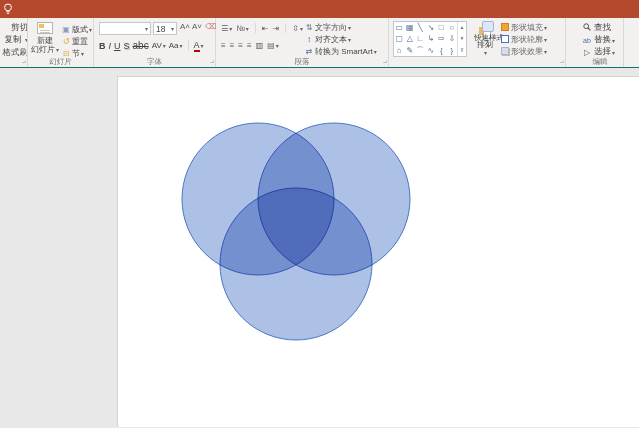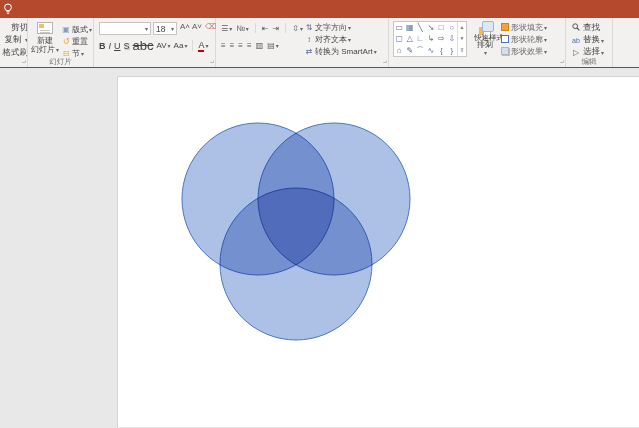--- a/index.html
+++ b/index.html
@@ -39,21 +39,21 @@
   .ic-layout { color:#8D9BB8; } .ic-reset { color:#E8A33D; } .ic-section { color:#E8A33D; }
 
   
   .g-font { width:122px; }
   .font-r1 { position:absolute; left:5px; top:4px; display:flex; align-items:flex-start; }
   .combo { background:#fff; border:1px solid #C8C6C4; height:13px; display:flex; align-items:center; justify-content:space-between; padding:0 2px; font-size:8.5px; }
   .combo.name { width:52px; } .combo.size { width:24px; margin-left:2px; }
   .font-r2 { position:absolute; left:5px; top:21px; display:flex; align-items:center; gap:3px; }
   .fb { font-size:9px; line-height:12px; cursor:default; }
   .fb.b { font-weight:bold; } .fb.i { font-style:italic; } .fb.u { text-decoration:underline; }
-  .fb.s { text-shadow:1px 1px 1px #aaa; } .fb.st { text-decoration:line-through; font-size:13px; }
+  .fb.s { text-shadow:1px 1px 1px #aaa; } .fb.st { text-decoration:line-through; font-size:10px; }
   .fontcolor { border-bottom:2px solid #C00000; line-height:10px; font-size:9px; }
   .small-ic { font-size:8px; color:#5a5a5a; }
 
   
   .g-para { width:173px; }
   .para-r1 { position:absolute; left:5px; top:4px; display:flex; align-items:center; gap:4px; height:12px; }
   .para-r2 { position:absolute; left:5px; top:21px; display:flex; align-items:center; gap:4px; height:12px; }
   .para-col { position:absolute; left:88px; top:3px; }
   .para-col .row { display:flex; align-items:center; height:12px; font-size:8px; white-space:nowrap; }
   .pic { font-size:8px; width:10px; text-align:center; margin-right:1px; color:#5a6e96; }
@@ -73,21 +73,21 @@
   .arr-ic i:last-child { left:4px; top:4px; background:#fff; border:1px solid #B5B2AF; }
   .qs-ic { width:12px; height:11px; margin:0 auto 1px; border-radius:2px; background:#DEE7F5; border:1px solid #9FB4D8; }
   .draw-col { position:absolute; left:112px; top:3px; }
   .draw-col .row { display:flex; align-items:center; height:12px; font-size:8px; white-space:nowrap; color:#6a6a6a; }
   .sw { width:8px; height:8px; margin-right:2px; flex:none; }
   .sw.fill { background:#F2A43A; border:1px solid #C9851F; }
   .sw.outline { background:#fff; border:1px solid #4472C4; }
   .sw.effect { background:#D8DEE9; border:1px solid #AEB6C4; box-shadow:1px 1px 0 #bbb; }
 
   
-  .g-edit { width:47px; border-right:1px solid #DBD8D6; }
+  .g-edit { width:47px; border-right:1px solid #DBD8D6;margin-left:11px; }
   .edit-col { position:absolute; left:5px; top:4px; }
   .edit-col .row { display:flex; align-items:center; height:12px; font-size:8.5px; white-space:nowrap; }
   .eic { width:10px; margin-right:2px; text-align:center; font-size:8px; color:#4a6ea9; }
   .g-rest { flex:1; border-right:none; }
 
   
   .workspace { position:relative; height:359px; background:#E9E8E8; }
   .slide { position:absolute; left:117px; top:8px; right:0; bottom:0; background:#fff; border-left:1px solid #D6D4D2; border-top:1px solid #D6D4D2; }
   .slide svg { position:absolute; left:0; top:0; }
 </style>
@@ -158,20 +158,21 @@
       <span class="fb b">B</span>
       <span class="fb i">I</span>
       <span class="fb u">U</span>
       <span class="fb s">S</span>
       <span class="fb st">abc</span>
       <span class="fb" style="font-size:8px"><span>AV</span><span class="dd">▾</span></span>
       <span class="fb" style="font-size:8px"><span>Aa</span><span class="dd">▾</span></span>
       <span class="vr"></span>
       <span class="fb"><span class="fontcolor">A</span><span class="dd">▾</span></span>
     </div>
+    <div class="group-label">字体</div>
     <span class="launcher">⌐</span>
   </div>
 
   <div class="group g-para">
     <div class="para-r1">
       <span class="small-ic"><span>☰</span><span class="dd">▾</span></span>
       <span class="small-ic"><span>№</span><span class="dd">▾</span></span>
       <span class="vr"></span>
       <span class="small-ic">⇤</span>
       <span class="small-ic">⇥</span>
@@ -196,20 +197,21 @@
           <span class="pic">↕</span>
           <span>对齐文本</span>
           <span class="dd">▾</span>
         </div>
       <div class="row">
           <span class="pic">⇄</span>
           <span>转换为 SmartArt</span>
           <span class="dd">▾</span>
         </div>
     </div>
+    <div class="group-label">段落</div>
     <span class="launcher">⌐</span>
   </div>
 
   <div class="group g-draw">
     <div class="gallery">
       <div class="shapes" id="gallery-host">
           <span>▭</span>
           <span>▦</span>
           <span>╲</span>
           <span>↘</span>

